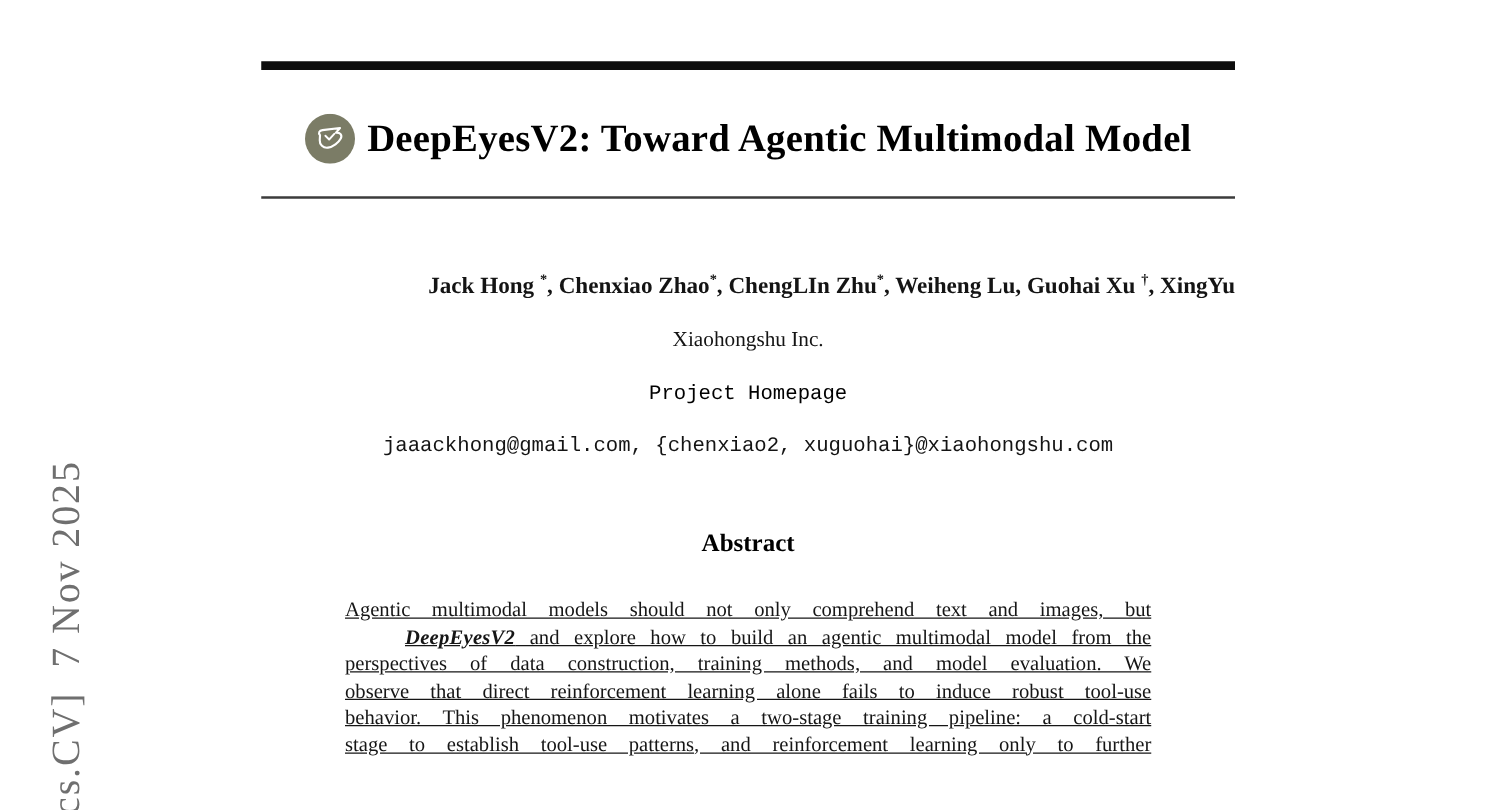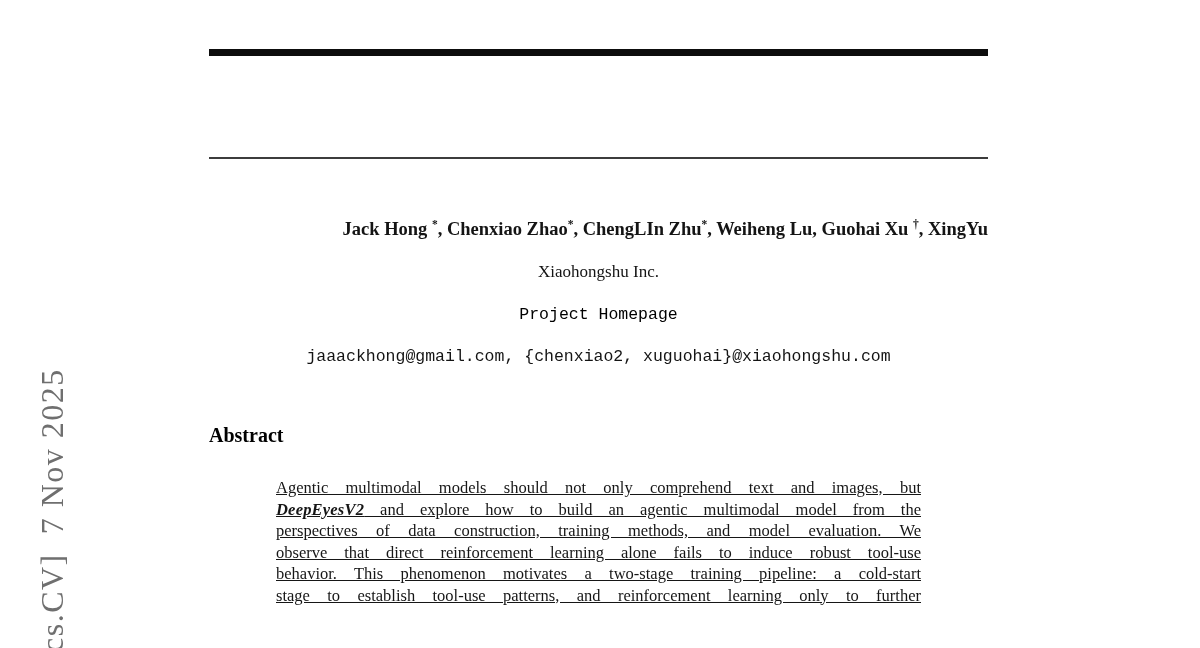--- a/index.html
+++ b/index.html
@@ -51,43 +51,53 @@
     color: #000000; text-decoration: none; cursor: pointer;
   }
   .contact {
     position: absolute; top: 347px; left: 0; width: 779px;
     text-align: center; font-family: "Liberation Mono", monospace; font-size: 16.5px;
     white-space: nowrap;
   }
 
   .abstract-heading {
     position: absolute; top: 424px; left: 0; width: 779px;
-    text-align: left; font-size: 20px; font-weight: bold; color: #000;
+    text-align: center; font-size: 20px; font-weight: bold; color: #000;
   }
   .abstract-body {
     position: absolute; top: 477px; left: 50%; transform: translateX(-50%);
     width: 645px; font-size: 16.5px; color: #161616;
   }
   .abs-line {
     text-align: justify; text-align-last: justify;
     line-height: 21.5px; height: 21.5px; white-space: nowrap; text-decoration: underline;
   }
-  .abs-line b i { letter-spacing: 0.2px; }
+  .abs-line b i { letter-spacing: 0.2px; margin-left: 48px; }
 </style>
 </head>
 <body>
 
 <div class="page">
 
   <div class="arxiv-stamp">cs.CV]  7 Nov 2025</div>
 
   <div class="column">
 
     <div class="rule-thick"></div>
 
+    <div class="title-row">
+      <span class="logo-badge">
+        <svg viewBox="0 0 40 40" width="40" height="40" aria-hidden="true">
+          <circle cx="20" cy="20" r="20" fill="#7b7c66"></circle>
+          <path d="M12 17.2 C10.4 15.2 11.4 13.4 14 13.1 L28 11.4 L24.8 15.1 C28.2 14.9 30 17 28.6 19.8 C26.9 23.1 22.4 26.6 18.4 27.1 C14.4 27.6 11.6 24.6 11.8 21.2 Z" fill="none" stroke="#ffffff" stroke-width="1.7" stroke-linejoin="round"></path>
+          <path d="M16.3 17.6 L19.3 20.6 L23.6 15.9" fill="none" stroke="#ffffff" stroke-width="1.5" stroke-linecap="round" stroke-linejoin="round"></path>
+        </svg>
+      </span>
+      <span class="paper-title">DeepEyesV2: Toward Agentic Multimodal Model</span>
+    </div>
 
     <div class="rule-thin"></div>
 
     <div class="authors-line">
       <span>Jack Hong </span><sup>*</sup><span>, Chenxiao Zhao</span><sup>*</sup><span>, ChengLIn Zhu</span><sup>*</sup><span>, Weiheng Lu, Guohai Xu </span><sup>†</sup><span>, XingYu</span>
     </div>
 
     <div class="affiliation">Xiaohongshu Inc.</div>
 
     <div class="homepage">Project Homepage</div>

